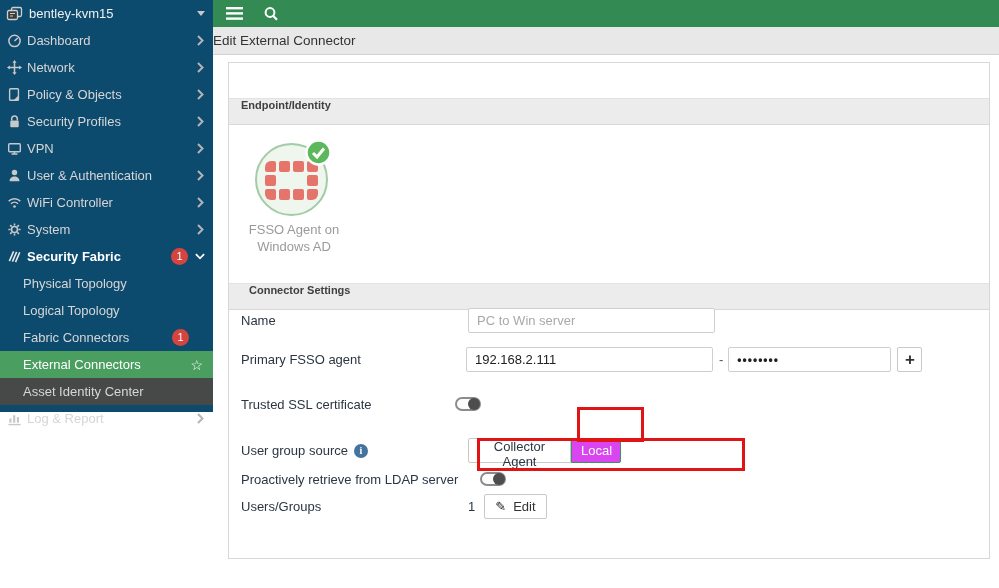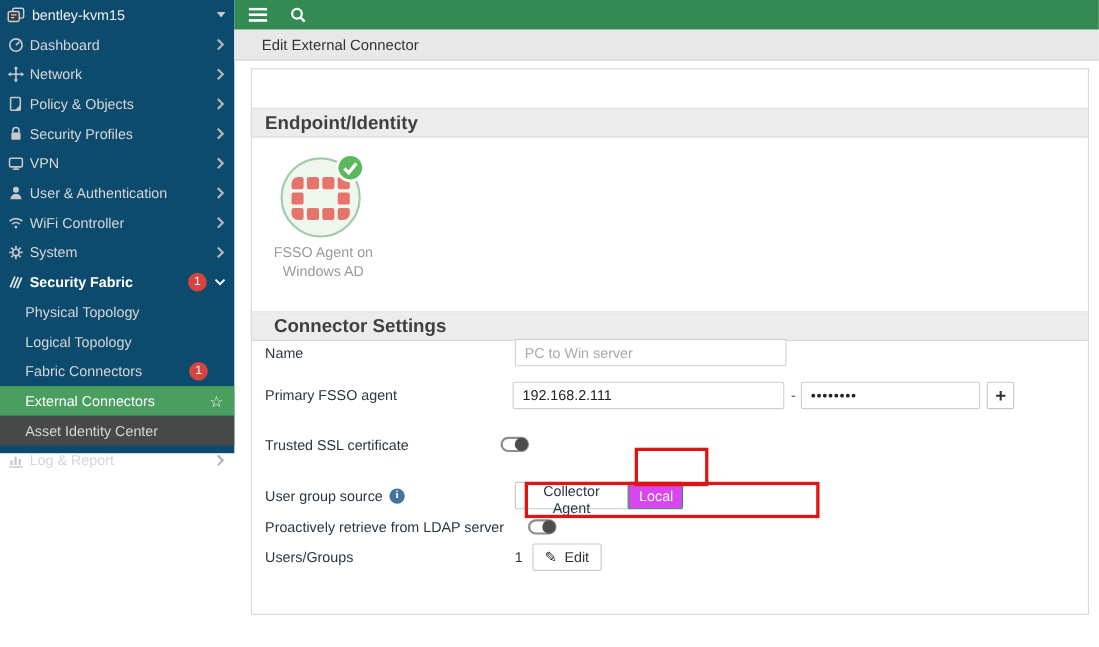--- a/index.html
+++ b/index.html
@@ -46,34 +46,34 @@
 
   
   .topbar {
     position: absolute; left: 213px; top: 0; width: 786px; height: 27px;
     background: #338a52; display: flex; align-items: center; gap: 20px;
     padding-left: 13px;
   }
   .breadcrumb {
     position: absolute; left: 213px; top: 27px; width: 786px; height: 28px;
     background: #e8e8e8; border-bottom: 1px solid #d2d2d2;
-    display: flex; align-items: center; padding-left: 25px;
+    display: flex; align-items: center; 
     font-size: 13.5px; color: #333;
   }
 
   
   .card {
     position: absolute; left: 228px; top: 62px; width: 762px; height: 497px;
     background: #fff; border: 1px solid #d8d8d8;
   }
   .section-hdr {
     position: absolute; left: 0; width: 760px; height: 27px;
     background: #ececec; border-top: 1px solid #e3e3e3; border-bottom: 1px solid #d8d8d8;
-    display: flex; align-items: center; padding-left: 12px;
-    font-weight: bold; color: #404040; font-size: 17px;
+    display: flex; padding-left: 12px;
+    font-weight: bold; color: #404040; font-size: 11px;
   }
   #hdr-endpoint { top: 35px; }
   #hdr-connector { top: 220px; padding-left: 20px; }
 
   
   .fsso-circle {
     position: absolute; left: 26px; top: 80px; width: 73px; height: 73px;
     border: 2px solid #a3cba6; border-radius: 50%; background: #eef6ee;
   }
   .fsso-grid {

